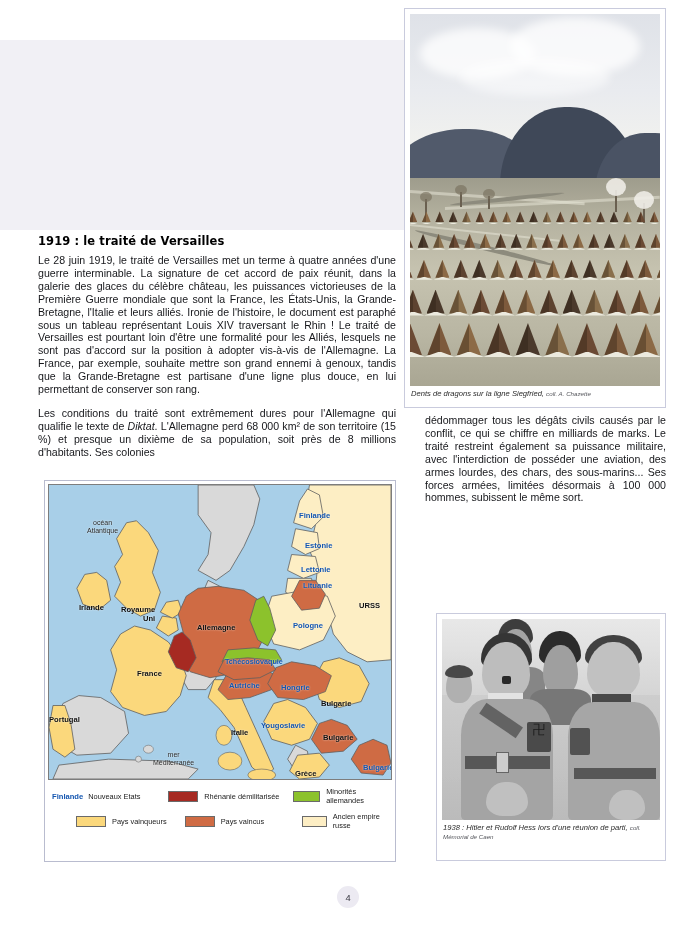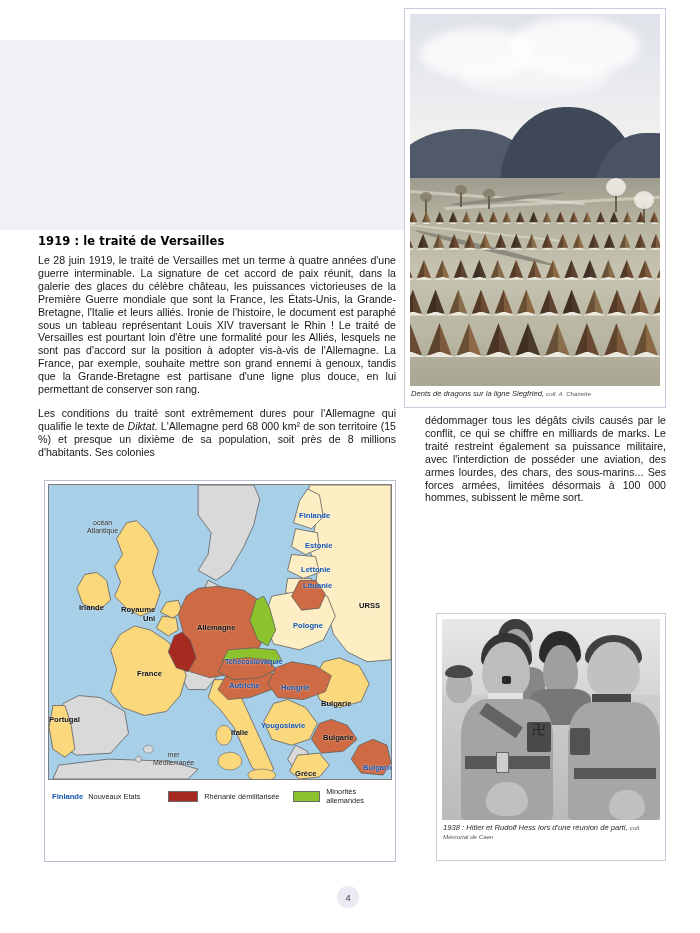--- a/index.html
+++ b/index.html
@@ -817,20 +817,34 @@
         </div>
         <div class="item" style="width:140px;">
           <span class="legend-swatch" style="background:#a62a22;"></span>
           <span>Rhénanie démilitarisée</span>
         </div>
         <div class="item">
           <span class="legend-swatch" style="background:#8cc22c;"></span>
           <span>Minorités allemandes</span>
         </div>
       </div>
+      <div class="legend-row">
+        <div class="item" style="width:130px;margin-left:24px;">
+          <span class="legend-swatch" style="background:#fbd87c;"></span>
+          <span>Pays vainqueurs</span>
+        </div>
+        <div class="item" style="width:140px;">
+          <span class="legend-swatch" style="background:#cf6b44;"></span>
+          <span>Pays vaincus</span>
+        </div>
+        <div class="item">
+          <span class="legend-swatch" style="background:#fdeec4;"></span>
+          <span>Ancien empire russe</span>
+        </div>
+      </div>
     </div>
   </div>
 
   <div class="photo-frame photo-bottom">
     <div class="photo-img">
       <div class="bwphoto">
         <div class="bgwall"></div>
 
         <div class="fig" style="left:22%;top:0%;width:26%;height:40%;">
           <div class="hair" style="left:14%;top:0%;width:62%;height:34%;"></div>

